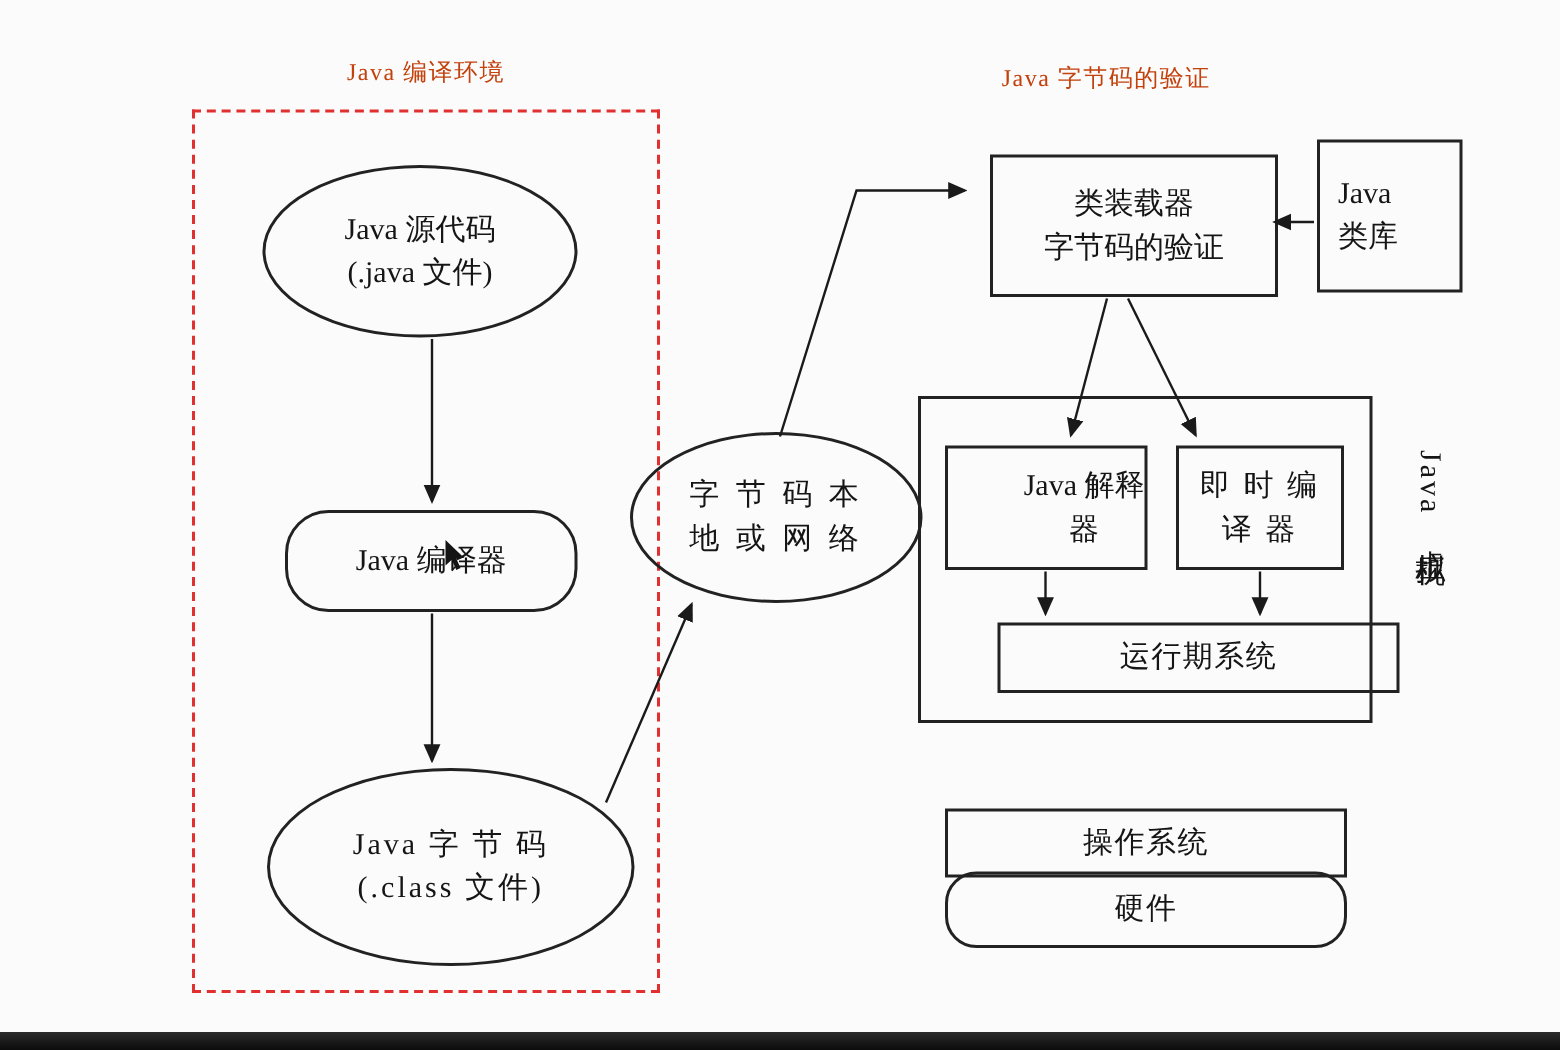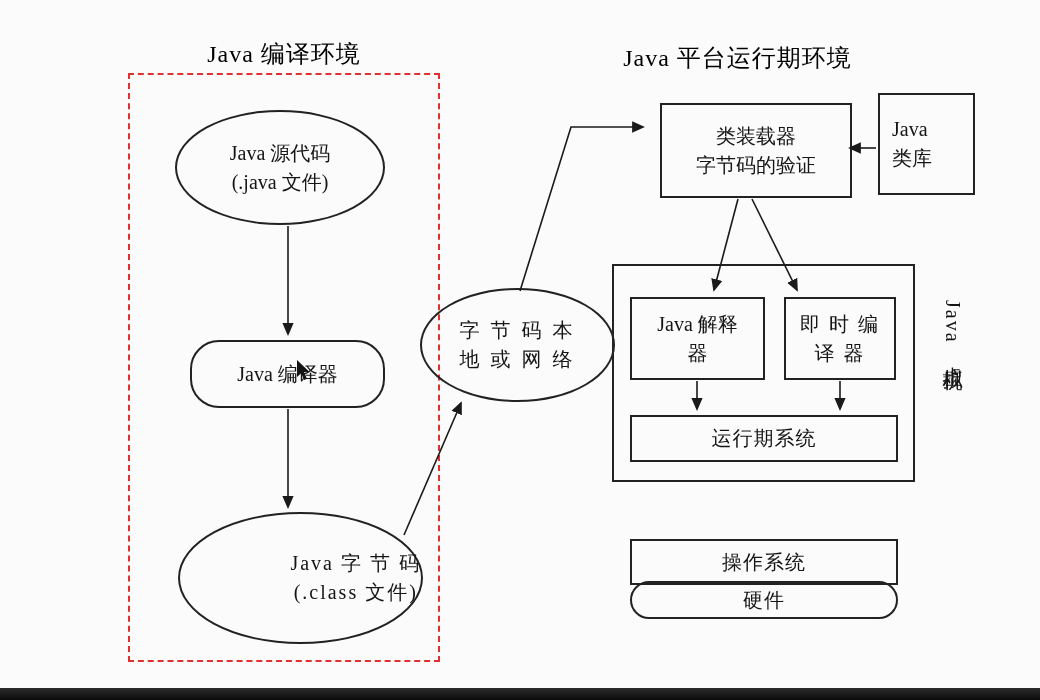--- a/index.html
+++ b/index.html
@@ -30,47 +30,47 @@
     text-align: center;
     border: 2px solid #222222;
     font-size: 20px;
     line-height: 1.45;
     color: #151515;
   }
   .node span { white-space: pre-line; }
   .ellipse { border-radius: 50%; }
   .title {
     position: absolute;
-    font-size: 24px;
+    font-size: 16px;
     text-align: center;
-    color: #000000;
+    color: #c2410c;
     letter-spacing: 1px;
   }
   .dashed-region {
     position: absolute;
     left: 128px; top: 73px;
     width: 312px; height: 589px;
     border: 2px dashed #e03030;
   }
   .t-compile { left: 128px; top: 38px; width: 312px; }
   .t-runtime { left: 595px; top: 42px; width: 285px; }
 
   .n-source   { left: 175px; top: 110px; width: 210px; height: 115px; }
   .n-compiler { left: 190px; top: 340px; width: 195px; height: 68px; border-radius: 29px; }
-  .n-bytecode { left: 178px; top: 512px; width: 245px; height: 132px; letter-spacing: 2px; justify-content: flex-end; }
+  .n-bytecode { left: 178px; top: 512px; width: 245px; height: 132px; letter-spacing: 2px; }
   .n-transfer { left: 420px; top: 288px; width: 195px; height: 114px; letter-spacing: 3px; }
 
   .n-classloader { left: 650px; top: 103px; width: 192px; height: 95px; margin-left: 10px; }
   .n-classlib    { left: 878px; top: 93px;  width: 97px;  height: 102px; justify-content: flex-start; padding-left: 12px; text-align: left; }
   .n-jvm-outer   { left: 612px; top: 264px; width: 303px; height: 218px; }
-  .n-interpreter { left: 630px; top: 297px; width: 135px; height: 83px; }
+  .n-interpreter { left: 630px; top: 297px; width: 135px; height: 83px; justify-content: flex-end; }
   .n-jit         { left: 784px; top: 297px; width: 112px; height: 83px; letter-spacing: 2px; }
-  .n-runtime-sys { left: 630px; top: 415px; width: 268px; height: 47px; letter-spacing: 1px; justify-content: center; }
+  .n-runtime-sys { left: 665px; top: 415px; width: 268px; height: 47px; letter-spacing: 1px; justify-content: center; }
   .n-os          { left: 630px; top: 499px; width: 268px; height: 46px; letter-spacing: 1px; margin-top: 40px; }
-  .n-hardware    { left: 630px; top: 581px; width: 268px; height: 38px; letter-spacing: 1px; border-radius: 21px; }
+  .n-hardware    { left: 630px; top: 581px; width: 268px; height: 51px; letter-spacing: 1px; border-radius: 21px; }
 
   .jvm-vertical {
     position: absolute;
     left: 940px; top: 300px;
     height: 150px;
     writing-mode: vertical-rl;
     font-size: 20px;
     letter-spacing: 2px;
     color: #151515;
     display: flex;
@@ -82,21 +82,21 @@
     width: 1040px; height: 12px;
     background: linear-gradient(#2b2b2b, #0b0b0b);
   }
 </style>
 </head>
 <body>
 
 <div class="canvas">
 
   <div class="title t-compile">Java 编译环境</div>
-  <div class="title t-runtime">Java 平台运行期环境</div>
+  <div class="title t-runtime">Java 字节码的验证</div>
 
   <div class="dashed-region"></div>
 
   <div class="node ellipse n-source">
     <span>Java 源代码
 (.java 文件)</span>
   </div>
   <div class="node n-compiler">
     <span>Java 编译器</span>
   </div>

